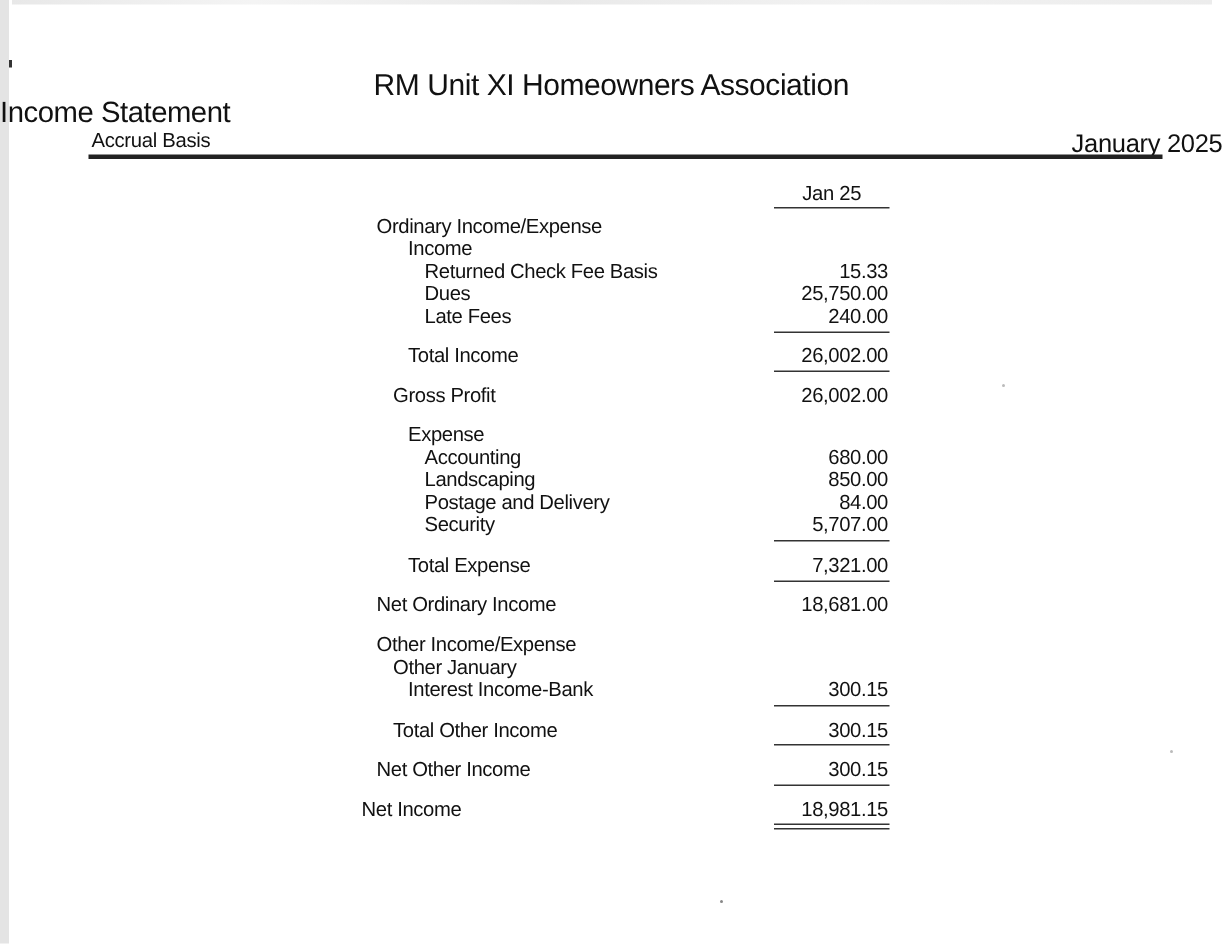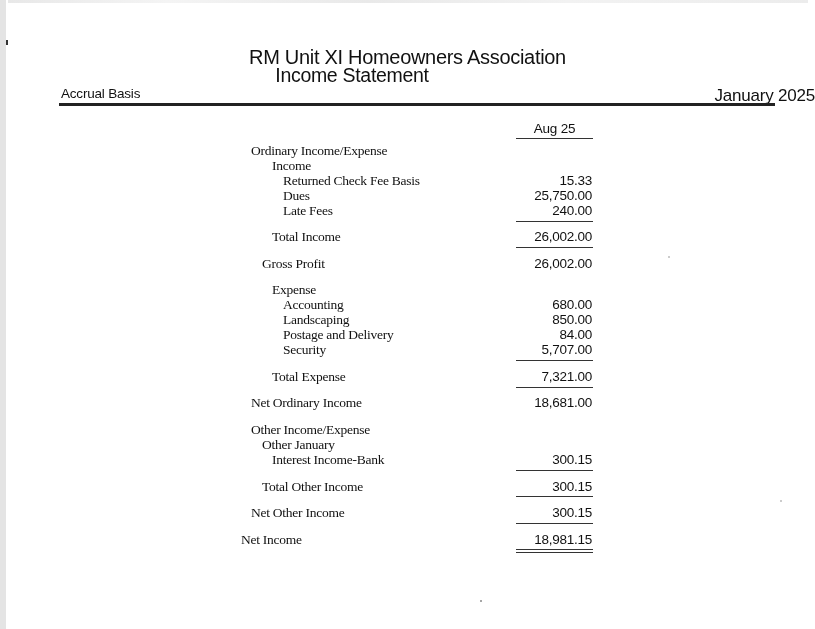--- a/index.html
+++ b/index.html
@@ -38,21 +38,21 @@
       left: 0; width: 815px;
       top: 46px;
       text-align: center;
       font-size: 20px;
       letter-spacing: -0.3px;
     }
     .report-title {
       position: absolute;
       left: 0; width: 704px;
       top: 64px;
-      text-align: center;
+      text-align: left;
       font-size: 19.5px;
       letter-spacing: -0.3px;
     }
     .period {
       position: absolute;
       left: 0; width: 815px;
       top: 86px;
       text-align: right;
       font-size: 17px;
       letter-spacing: -0.2px;
@@ -88,21 +88,20 @@
       position: absolute;
       left: 0; width: 815px;
       height: 16px;
       font-size: 13.5px;
       letter-spacing: -0.25px;
       line-height: 16px;
     }
     .row .label {
       position: absolute;
       white-space: nowrap;
-      font-family: Liberation Serif, serif;
     }
     .row .amount {
       position: absolute;
       right: 223px;
       text-align: right;
       white-space: nowrap;
     }
     .lvl0 { left: 241px; }
     .lvl1 { left: 251px; }
     .lvl2 { left: 262px; }
@@ -137,21 +136,21 @@
 <div class="left-edge"></div>
 <div class="top-strip"></div>
 <div class="mark"></div>
 
 <div class="company">RM Unit XI Homeowners Association</div>
 <div class="report-title">Income Statement</div>
 <div class="period">January 2025</div>
 <div class="basis">Accrual Basis</div>
 <div class="header-rule"></div>
 
-<div class="col-header">Aug 25</div>
+<div class="col-header">Jan 25</div>
 <div class="col-header-rule"></div>
 
 <div class="row" style="top:143px">
   <span class="label lvl1">Ordinary Income/Expense</span>
 </div>
 <div class="row" style="top:158px">
   <span class="label lvl3">Income</span>
 </div>
 <div class="row" style="top:173px">
   <span class="label lvl4">Returned Check Fee Basis</span>

